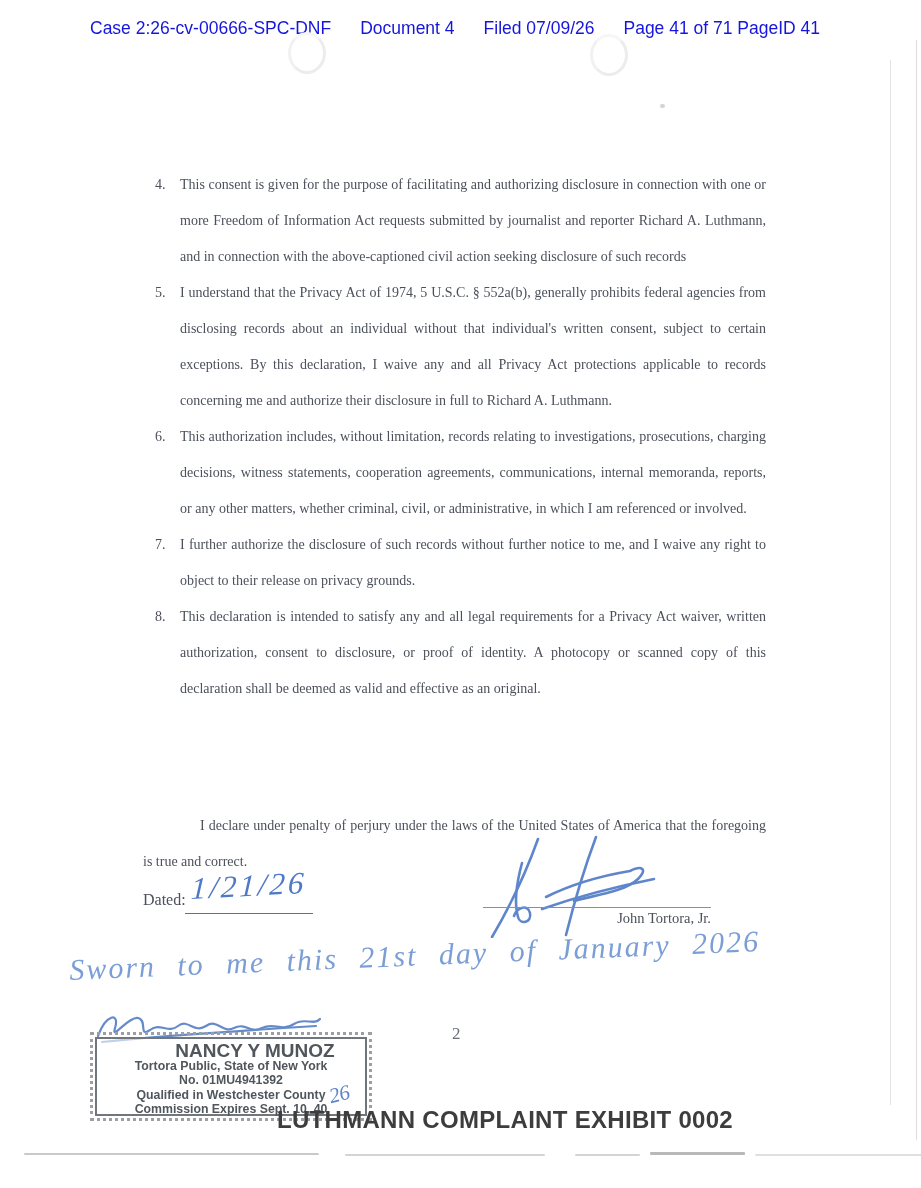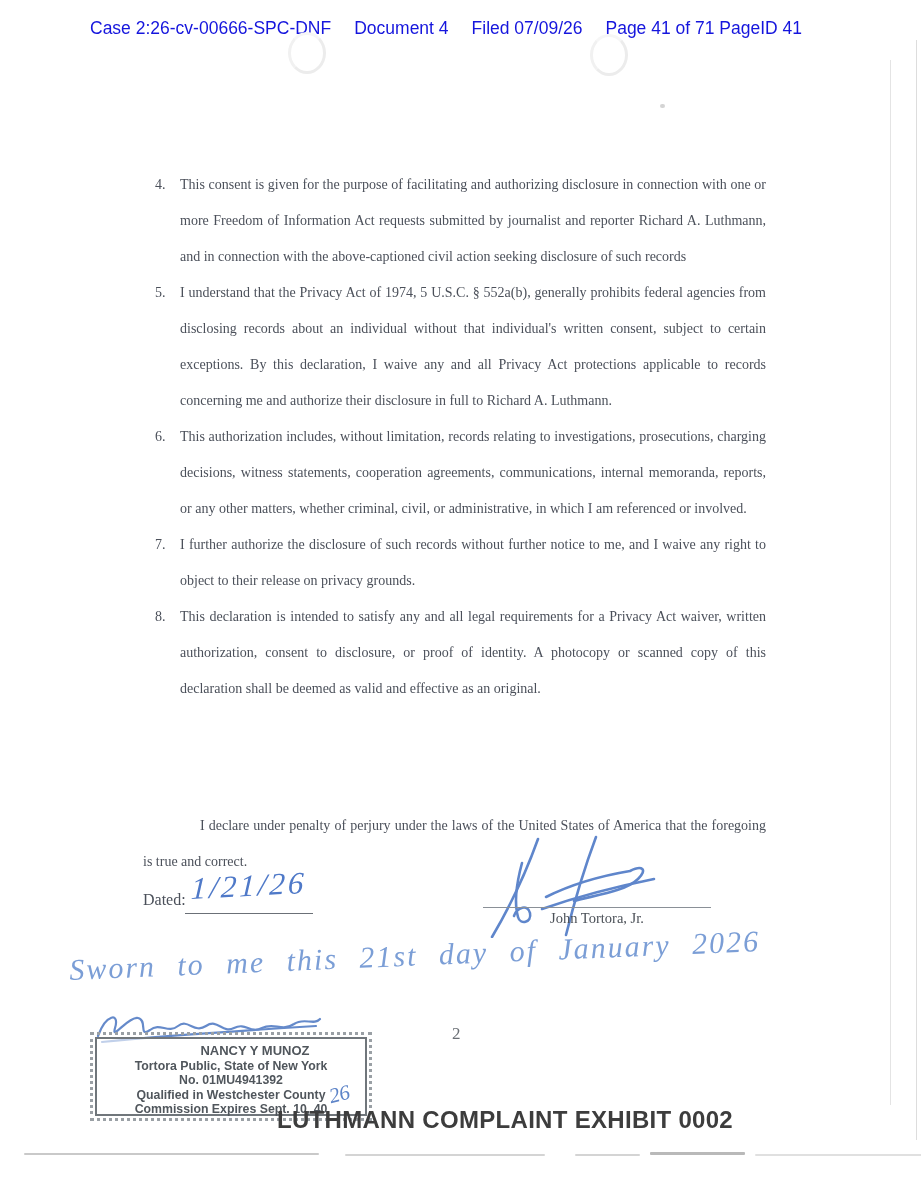--- a/index.html
+++ b/index.html
@@ -3,21 +3,21 @@
 <meta charset="utf-8">
 <style>
   html,body { margin:0; padding:0; background:#ffffff; }
   .page {
     position:relative; width:921px; height:1188px; background:#ffffff;
     font-family:"Liberation Serif", serif; overflow:hidden;
   }
 
   
   .court-header {
-    position:absolute; top:18px; left:90px; display:flex; column-gap:23px;
+    position:absolute; top:18px; left:90px; display:flex; column-gap:29px;
     font-family:"Liberation Sans", sans-serif; font-size:17.5px;
     color:#1515dd; white-space:nowrap;
   }
 
   
   .scan-hole {
     position:absolute; width:32px; height:36px; border-radius:50%;
     border:3px solid #ececec; border-top-color:#f6f6f6; border-left-color:#f1f1f1;
     background:#fff;
   }
@@ -41,41 +41,41 @@
   
   .dated-label { position:absolute; left:143px; top:891px; font-size:16px; color:#4b505a; }
   .dated-underline { position:absolute; left:185px; top:913px; width:128px; border-top:1.3px solid #6b7077; }
   .dated-hand {
     position:absolute; left:190px; top:871px; font-size:31px; font-style:italic;
     font-family:cursive; color:#4f79c8; letter-spacing:3px;
     transform:rotate(-3deg) skewX(-6deg); transform-origin:left bottom;
   }
   .sig-line { position:absolute; left:483px; top:907px; width:228px; border-top:1.2px solid #8a9097; }
   .signer-name {
-    position:absolute; left:483px; top:910px; width:228px; text-align:center;
+    position:absolute; left:483px; top:910px; width:228px; text-align:right;
     font-size:14.5px; color:#4c5158;
   }
   .sig-scribble { position:absolute; left:478px; top:833px; }
 
   
   .sworn-hand {
     position:absolute; left:70px; top:953px; white-space:nowrap;
     font-family:cursive; font-style:italic; font-size:30px; color:#7b9ed6;
     letter-spacing:2px; word-spacing:12px;
     transform:rotate(-2.4deg); transform-origin:left bottom;
   }
   .notary-scrawl { position:absolute; left:92px; top:1004px; }
   .stamp {
     position:absolute; left:95px; top:1037px; width:268px; height:70px;
     border:2px solid #70767b; outline:3px dotted #9aa0a5; outline-offset:2px;
     padding-top:5px; text-align:center; background:rgba(255,255,255,.6);
     font-family:"Liberation Sans", sans-serif; font-weight:bold;
     color:#50565c; font-size:12.3px; line-height:14.6px;
   }
-  .stamp .l1 { font-size:13px;padding-left:48px; }
+  .stamp .l1 { font-size:19px;padding-left:48px; }
   .stamp-year {
     position:absolute; left:232px; top:48px; font-family:cursive; font-style:italic;
     font-weight:normal; font-size:21px; color:#5d84c8; transform:rotate(-14deg);
   }
 
   
   .page-number { position:absolute; left:452px; top:1024px; font-size:17px; color:#6a6f75; }
   .exhibit-label {
     position:absolute; left:277px; top:1106px;
     font-family:"Liberation Sans", sans-serif; font-weight:bold;

